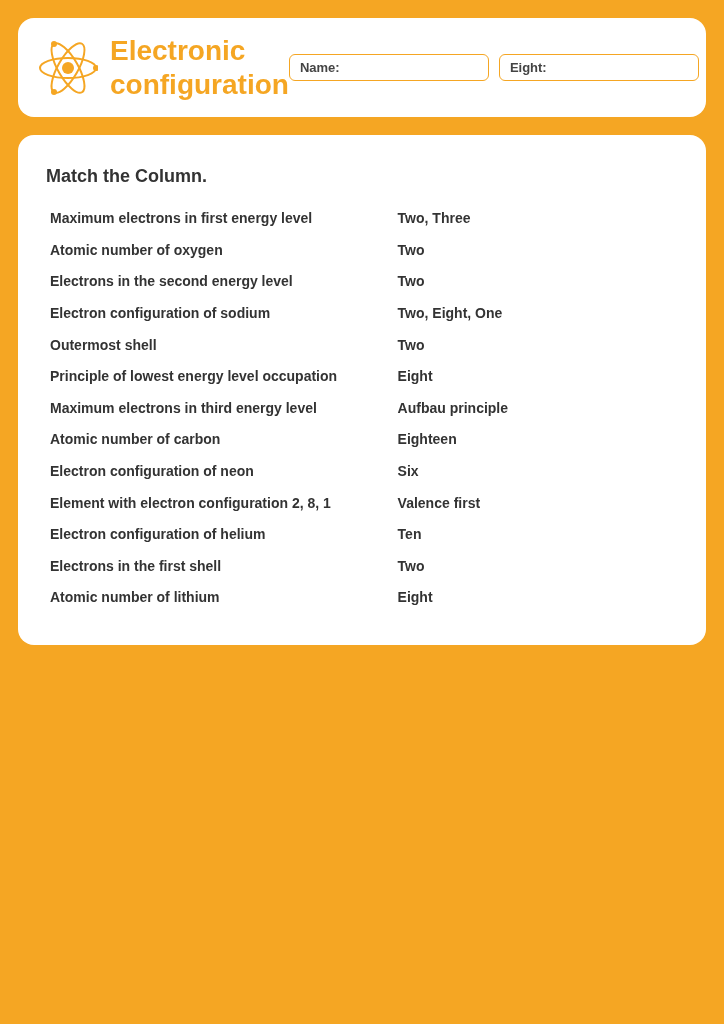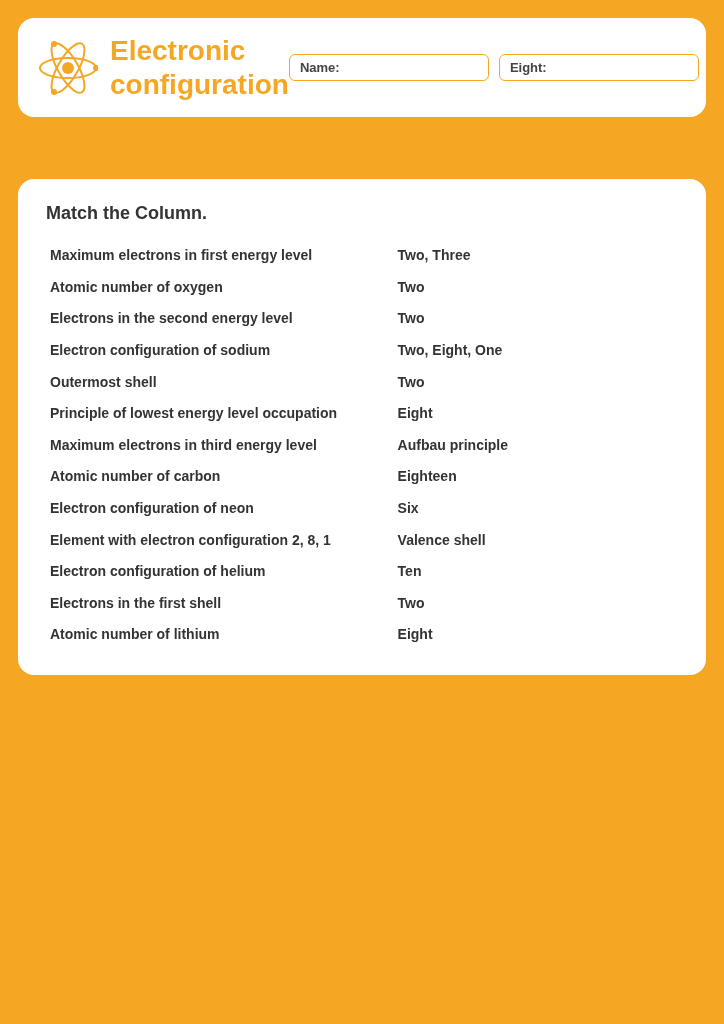--- a/index.html
+++ b/index.html
@@ -58,22 +58,21 @@
     }
 
     .field-label {
       font-weight: bold;
       color: #444;
     }
 
     .main-card {
       background: white;
       border-radius: 16px;
-      padding: 24px 28px;
-      margin-top: 44px;
+      padding: 31px 28px;
     }
 
     .section-title {
       font-size: 18px;
       font-weight: bold;
       color: #333;
       margin-bottom: 16px;
     }
 
     .match-table {
@@ -184,21 +183,21 @@
           <tr>
             <td class="left-col">Atomic number of carbon</td>
             <td class="right-col">Eighteen</td>
           </tr>
           <tr>
             <td class="left-col">Electron configuration of neon</td>
             <td class="right-col">Six</td>
           </tr>
           <tr>
             <td class="left-col">Element with electron configuration 2, 8, 1</td>
-            <td class="right-col">Valence shell</td>
+            <td class="right-col">Valence first</td>
           </tr>
           <tr>
             <td class="left-col">Electron configuration of helium</td>
             <td class="right-col">Ten</td>
           </tr>
           <tr>
             <td class="left-col">Electrons in the first shell</td>
             <td class="right-col">Two</td>
           </tr>
           <tr>

